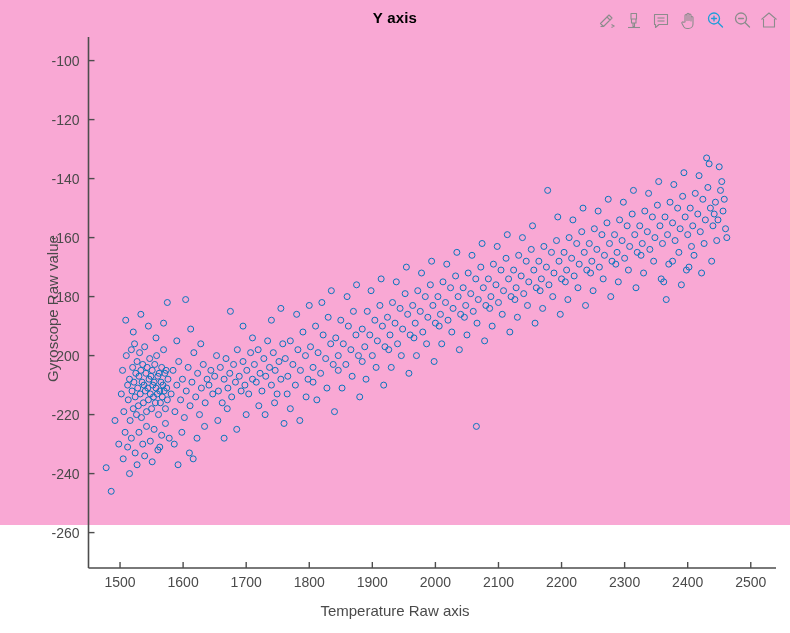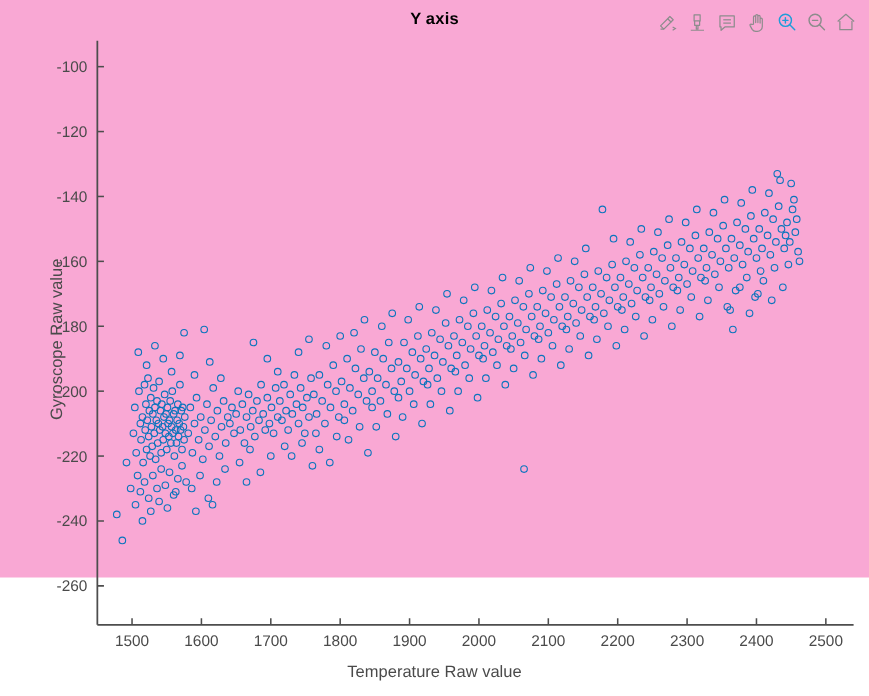--- a/index.html
+++ b/index.html
@@ -686,16 +686,16 @@
         <circle cx="714.19" cy="214.00" r="3" fill="none" stroke="#0b74bd" stroke-width="1"></circle>
         <circle cx="706.62" cy="157.95" r="3" fill="none" stroke="#0b74bd" stroke-width="1"></circle>
         <circle cx="701.57" cy="273.00" r="3" fill="none" stroke="#0b74bd" stroke-width="1"></circle>
         <circle cx="688.96" cy="267.10" r="3" fill="none" stroke="#0b74bd" stroke-width="1"></circle>
         <circle cx="681.39" cy="284.80" r="3" fill="none" stroke="#0b74bd" stroke-width="1"></circle>
         <circle cx="672.56" cy="261.20" r="3" fill="none" stroke="#0b74bd" stroke-width="1"></circle>
         <circle cx="663.73" cy="281.85" r="3" fill="none" stroke="#0b74bd" stroke-width="1"></circle>
       </g>
   </svg>
 
-  <div id="xlabel">Temperature Raw value</div>
+  <div id="xlabel">Temperature Raw axis</div>
   <div id="ylabel">Gyroscope Raw value</div>
 
 </div>
 
 </body></html>

